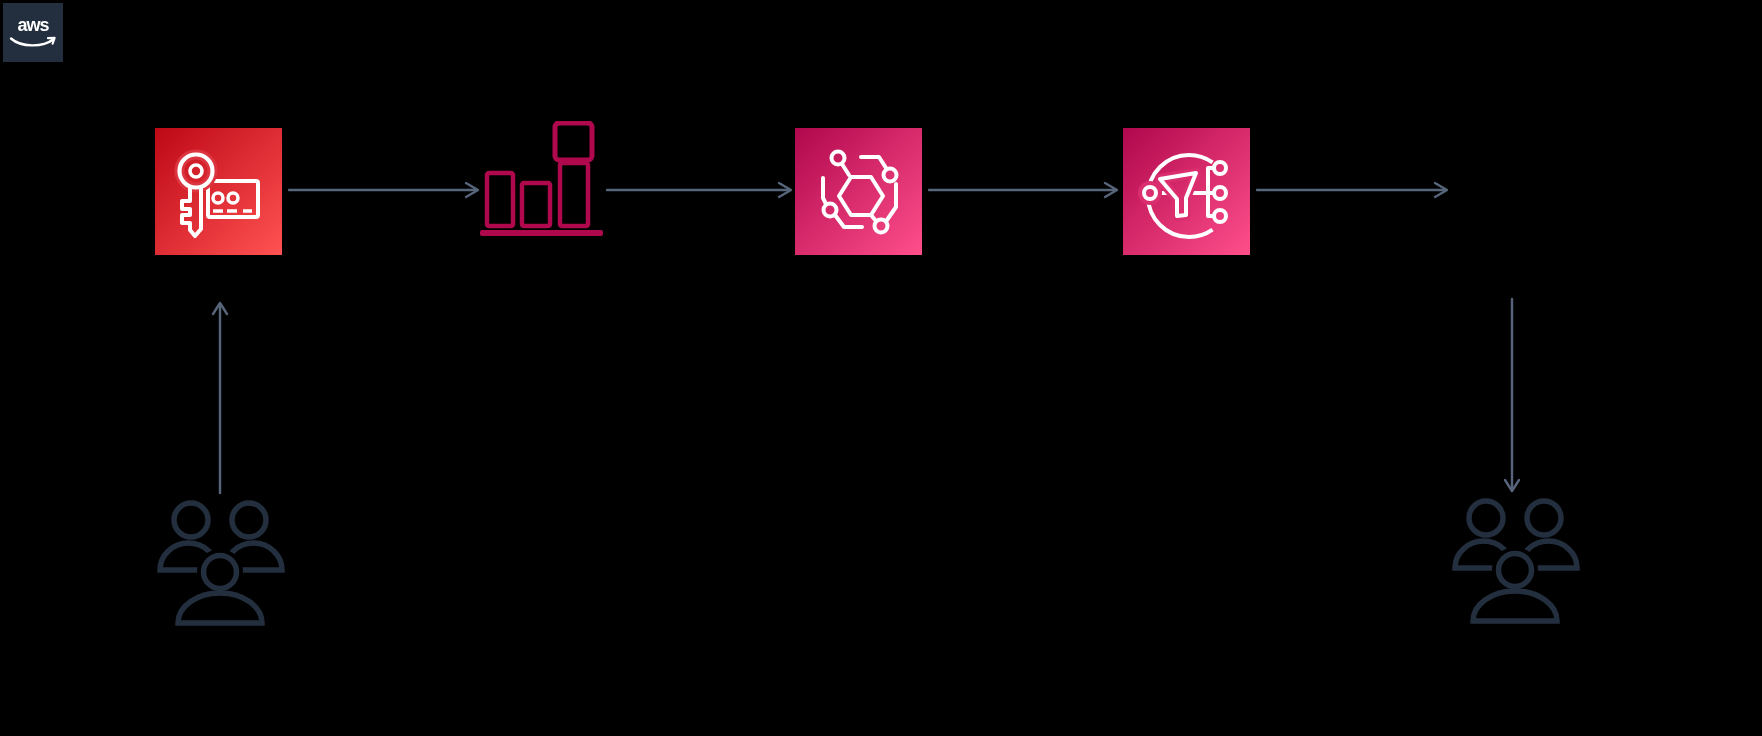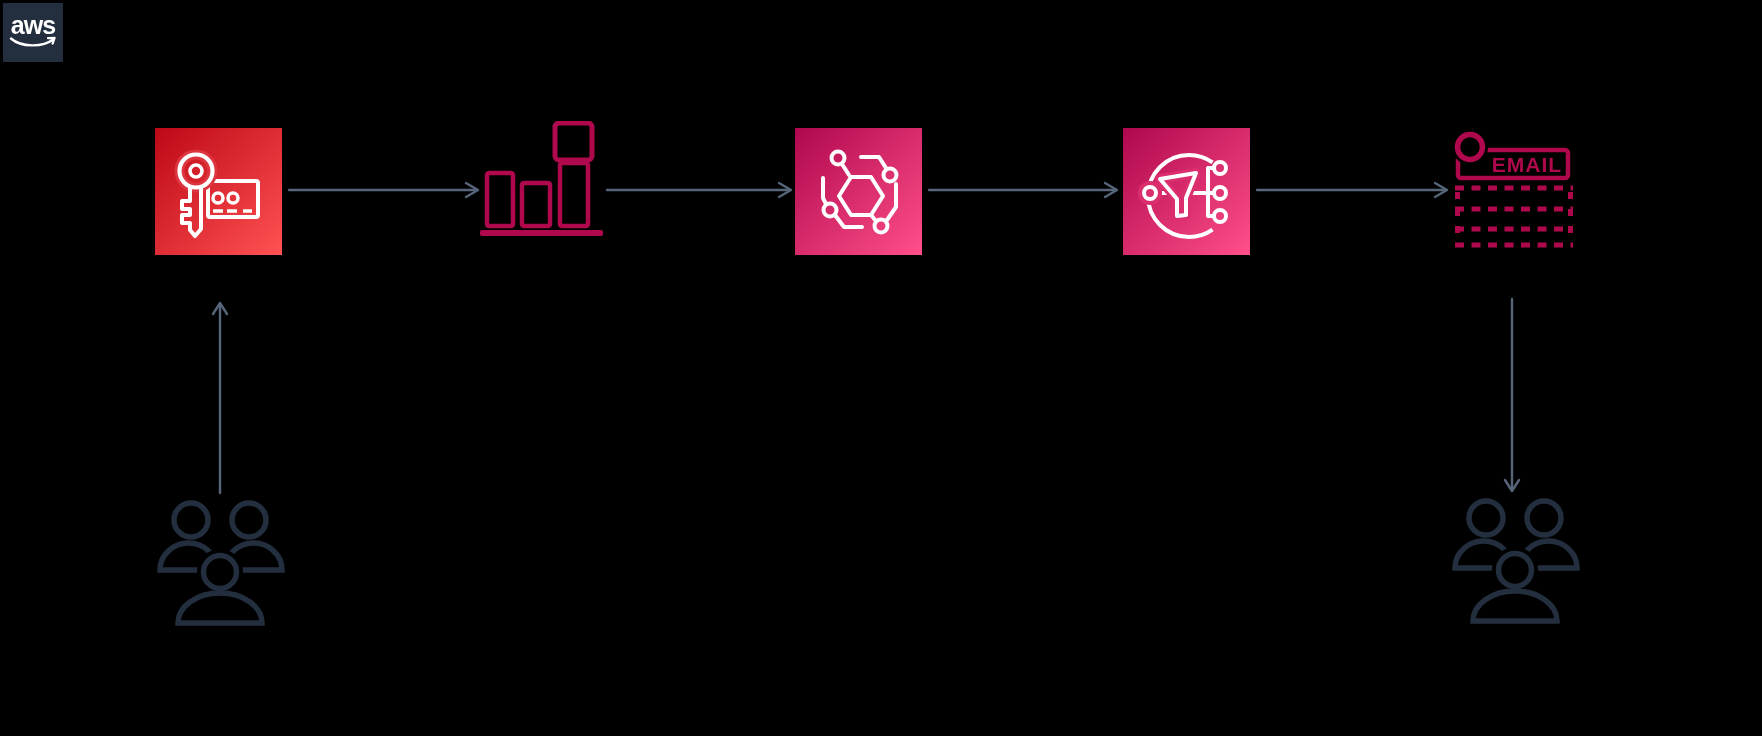--- a/index.html
+++ b/index.html
@@ -4,21 +4,21 @@
 <style>
   html,body{margin:0;padding:0;background:#000;}
   #canvas{position:relative;width:1762px;height:736px;background:#000;overflow:hidden;
           font-family:"Liberation Sans", sans-serif;}
   .abs{position:absolute;}
   .sq{width:127px;height:127px;display:flex;align-items:center;justify-content:center;}
   .sq-red{background:linear-gradient(135deg,#BD0816 0%,#FF5252 100%);}
   .sq-pink{background:linear-gradient(135deg,#B0084D 0%,#FF4F8B 100%);}
   .aws-logo{left:3px;top:3px;width:60px;height:59px;background:#232F3E;
             display:flex;flex-direction:column;align-items:center;justify-content:center;}
-  .aws-logo .wordmark{color:#fff;font-weight:bold;font-size:25px;line-height:22px;letter-spacing:-1px;}
+  .aws-logo .wordmark{color:#fff;font-weight:bold;font-size:18px;line-height:22px;letter-spacing:-1px;}
   svg{display:block;}
 </style>
 </head>
 <body>
 
 <div id="canvas">
 
   <div class="abs aws-logo">
     <span class="wordmark">aws</span>
     <svg width="50" height="15" viewBox="0 0 50 15">
@@ -85,37 +85,20 @@
       <polygon points="37,51 73,45 63,70 63,87 54,88 54,71" fill="none" stroke="#fff" stroke-width="4" stroke-linejoin="round"></polygon>
 
       <circle cx="27" cy="65" r="6" fill="none" stroke="#DB2E6F" stroke-width="12"></circle>
       <circle cx="27" cy="65" r="6" fill="none" stroke="#fff" stroke-width="4"></circle>
       <circle cx="97" cy="40" r="6" fill="none" stroke="#fff" stroke-width="4"></circle>
       <circle cx="97" cy="65" r="6" fill="none" stroke="#fff" stroke-width="4"></circle>
       <circle cx="97" cy="88" r="6" fill="none" stroke="#fff" stroke-width="4"></circle>
     </svg>
   </div>
 
-  <div class="abs" style="left:1449px;top:128px;">
-    <svg width="130" height="124" viewBox="0 0 130 124">
-
-      <rect x="9" y="22" width="110" height="28" rx="3" fill="none" stroke="#B0084D" stroke-width="4.5"></rect>
-      <text x="78" y="44" text-anchor="middle" fill="#B0084D" style="font-family:'Liberation Sans',sans-serif;font-weight:bold;font-size:21px;letter-spacing:1px;">EMAIL</text>
-
-      <circle cx="21" cy="19" r="12.5" fill="#000" stroke="#000" stroke-width="11"></circle>
-      <circle cx="21" cy="19" r="12.5" fill="none" stroke="#B0084D" stroke-width="5.5"></circle>
-
-      <line x1="6" y1="60" x2="124" y2="60" stroke="#B0084D" stroke-width="5" stroke-dasharray="9 7.5"></line>
-      <line x1="6" y1="81" x2="124" y2="81" stroke="#B0084D" stroke-width="5" stroke-dasharray="9 7.5"></line>
-      <line x1="6" y1="101" x2="124" y2="101" stroke="#B0084D" stroke-width="5" stroke-dasharray="9 7.5"></line>
-      <line x1="6" y1="117" x2="124" y2="117" stroke="#B0084D" stroke-width="5" stroke-dasharray="9 7.5"></line>
-      <line x1="8.5" y1="64" x2="8.5" y2="114" stroke="#B0084D" stroke-width="5" stroke-dasharray="7 10"></line>
-      <line x1="121.5" y1="64" x2="121.5" y2="114" stroke="#B0084D" stroke-width="5" stroke-dasharray="7 10"></line>
-    </svg>
-  </div>
 
   <div class="abs" style="left:157px;top:499px;">
     <svg width="128" height="130" viewBox="0 0 128 130">
       <g fill="none" stroke="#232F3E" stroke-width="5.5">
         <circle cx="34" cy="21" r="17"></circle>
         <circle cx="92" cy="21" r="17"></circle>
         <path d="M3,71 A28.5,27 0 0 1 60,71 Z"></path>
         <path d="M68,71 A28.5,27 0 0 1 125,71 Z"></path>
       </g>
 

